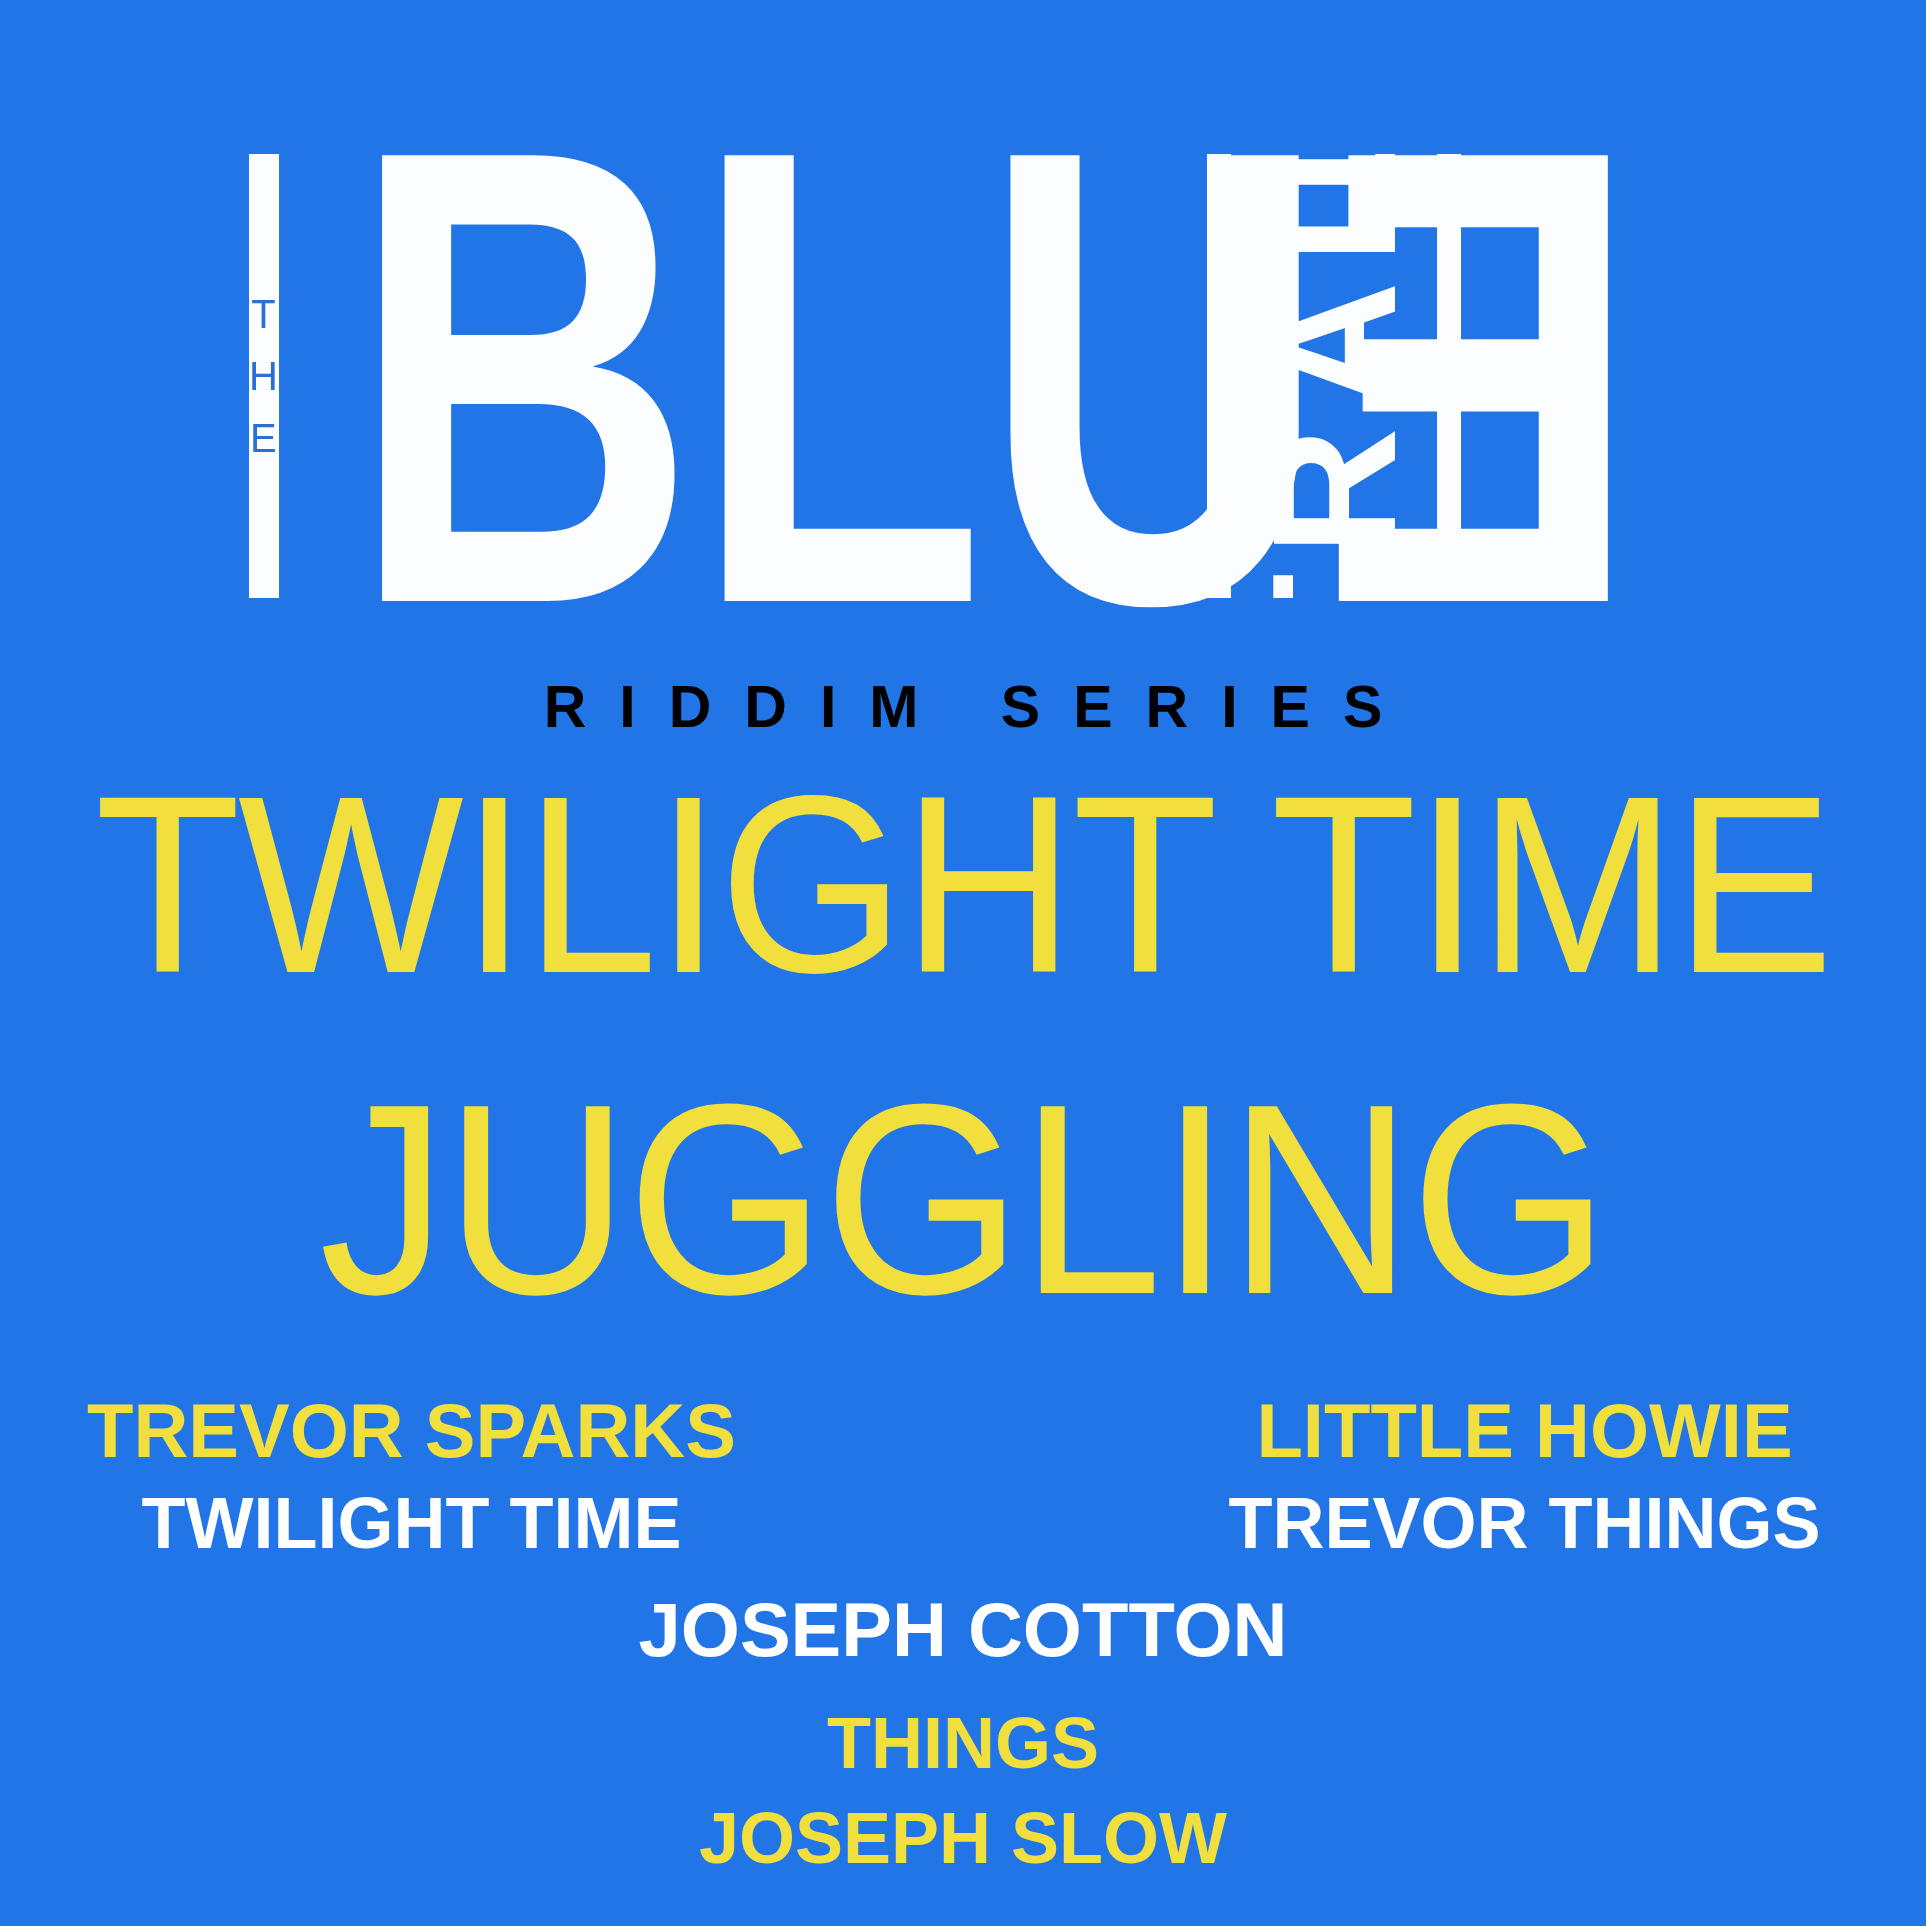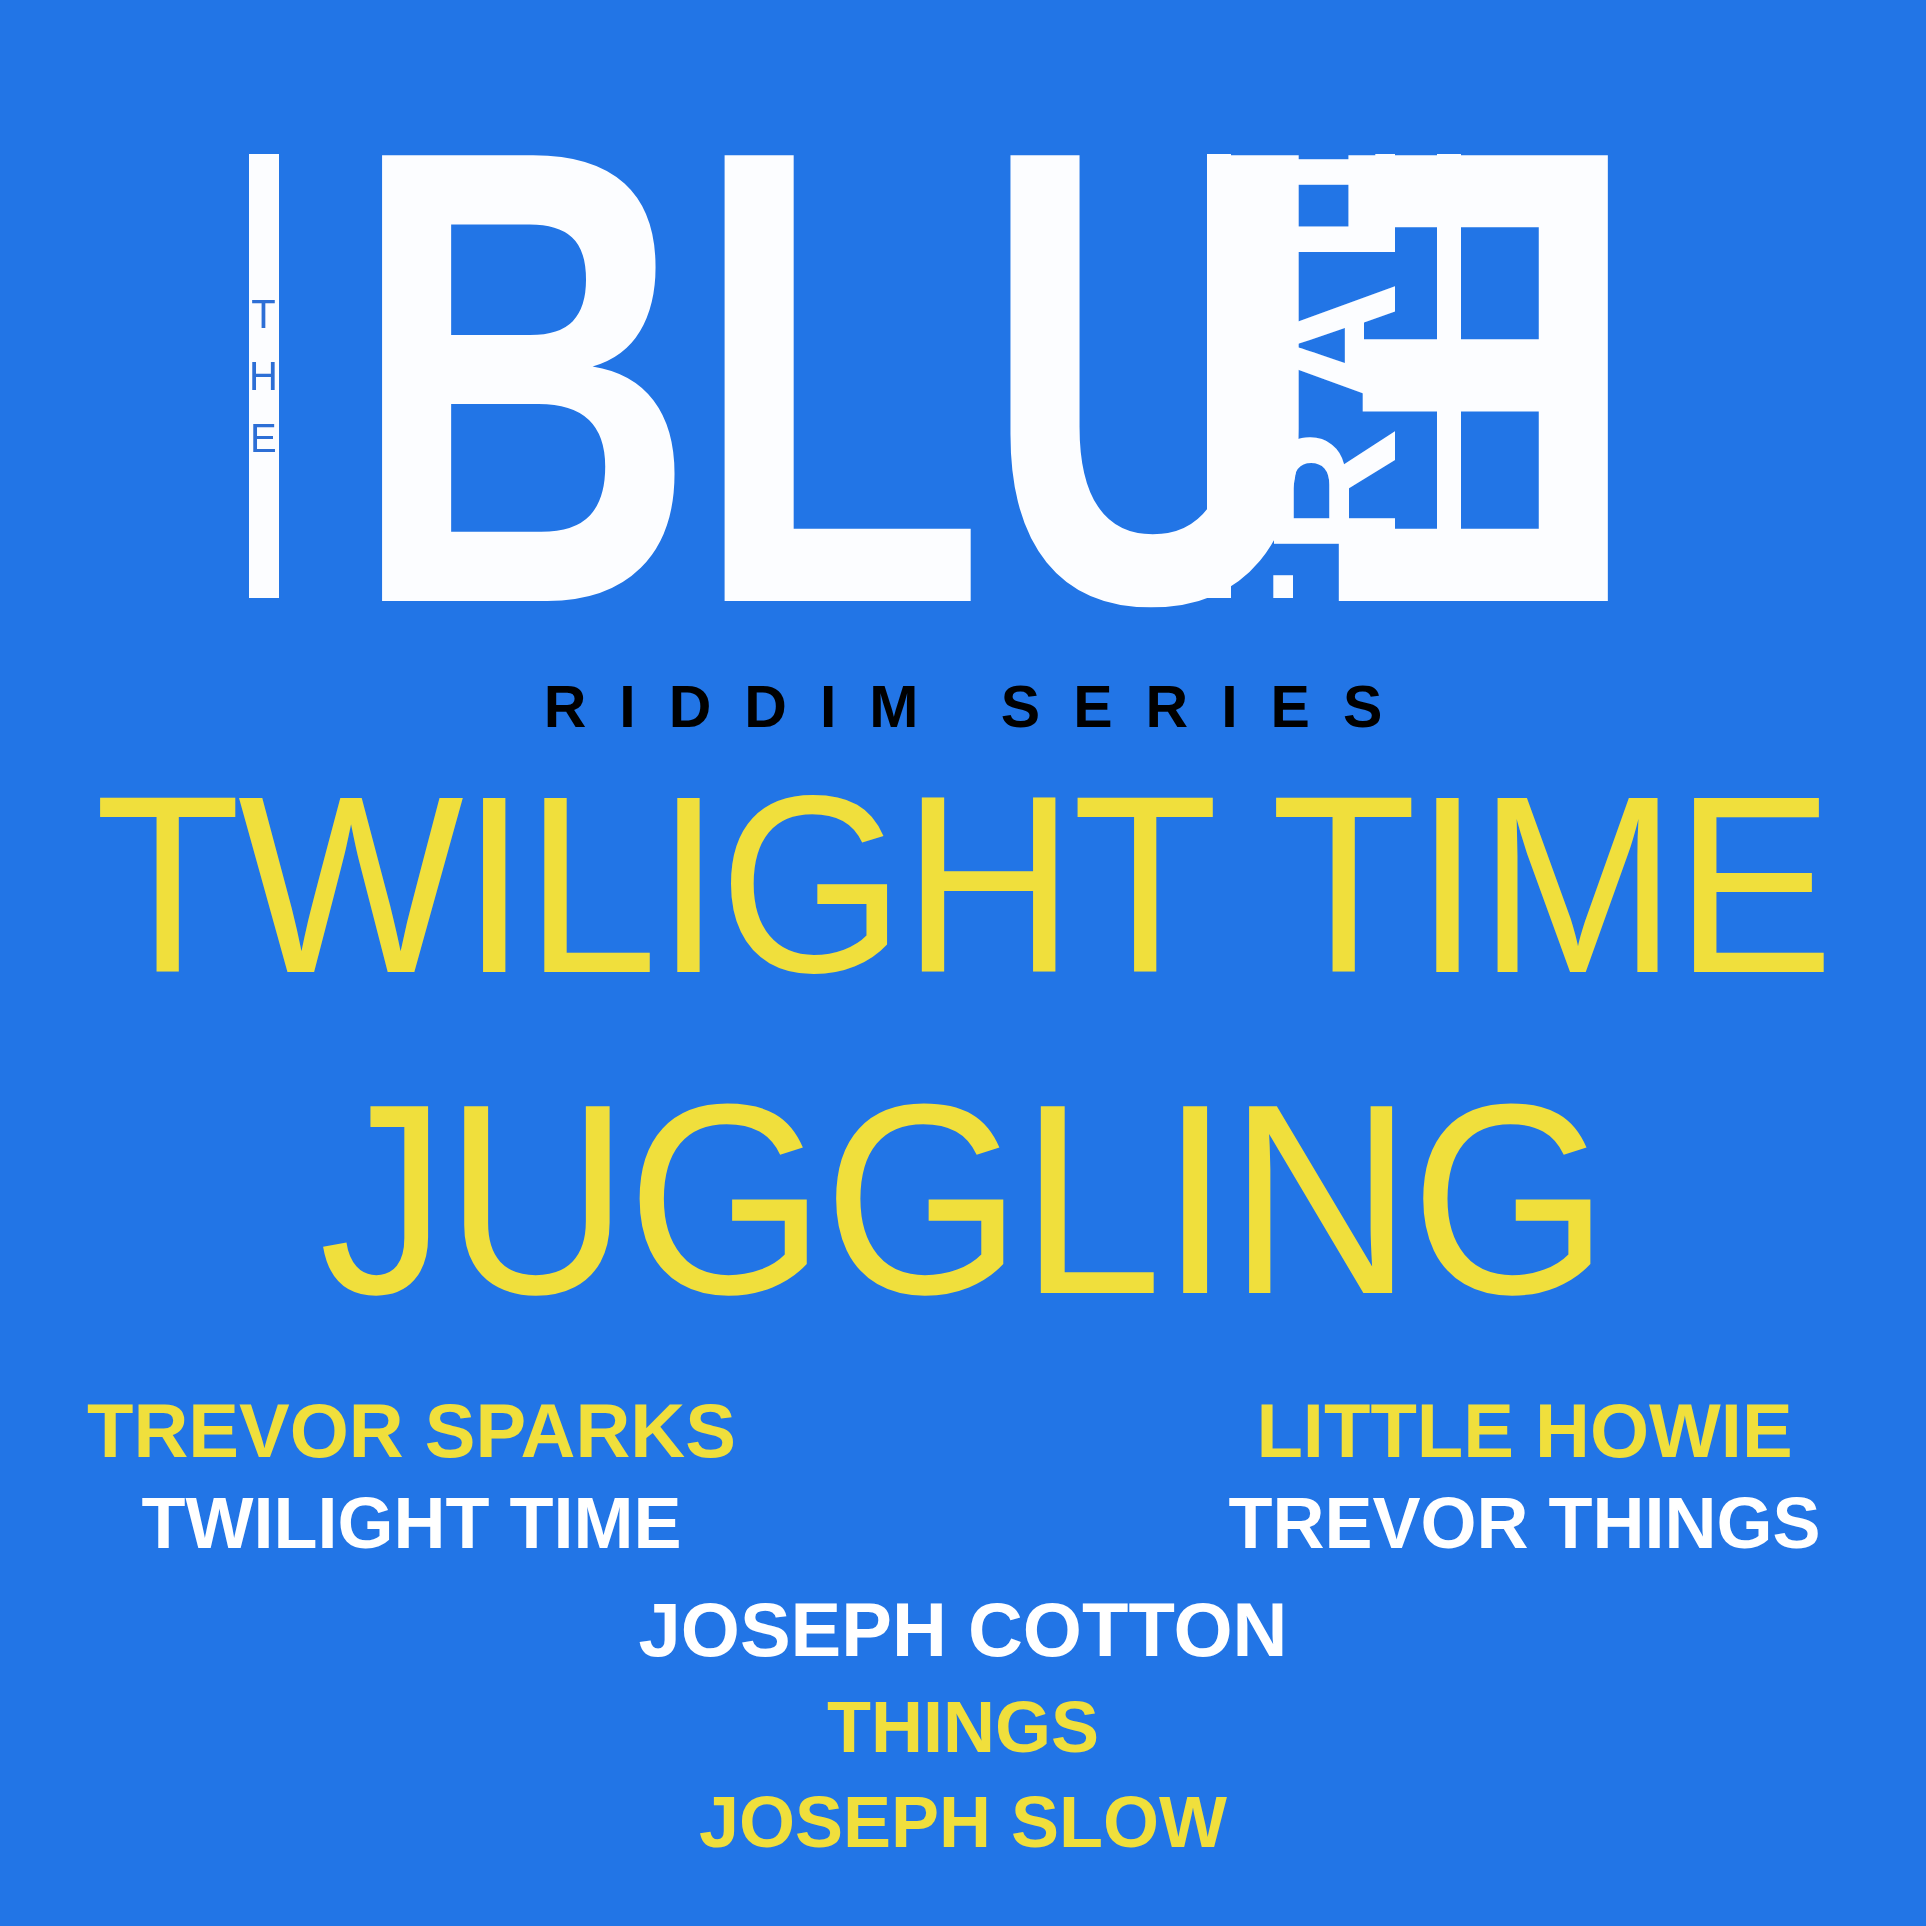--- a/index.html
+++ b/index.html
@@ -178,21 +178,21 @@
     text-align:center;
   }
   #credit-center .credit-row{
     display:block;
     line-height:1.0;
     font-family:"Liberation Sans Narrow","Liberation Sans", sans-serif;
     font-weight:700;
     white-space:nowrap;
   }
   #credit-center-artist{font-size:76px;}
-  #credit-center-track1{font-size:72px; margin-top:23px;}
+  #credit-center-track1{font-size:72px; margin-top:39px;}
   #credit-center-track2{font-size:72px; margin-top:23px;}
 </style>
 </head>
 <body>
 
 <div id="logo-block">
 
   <div id="the-box" class="word-box">
     <span class="vchar">T</span>
     <span class="vchar">H</span>

